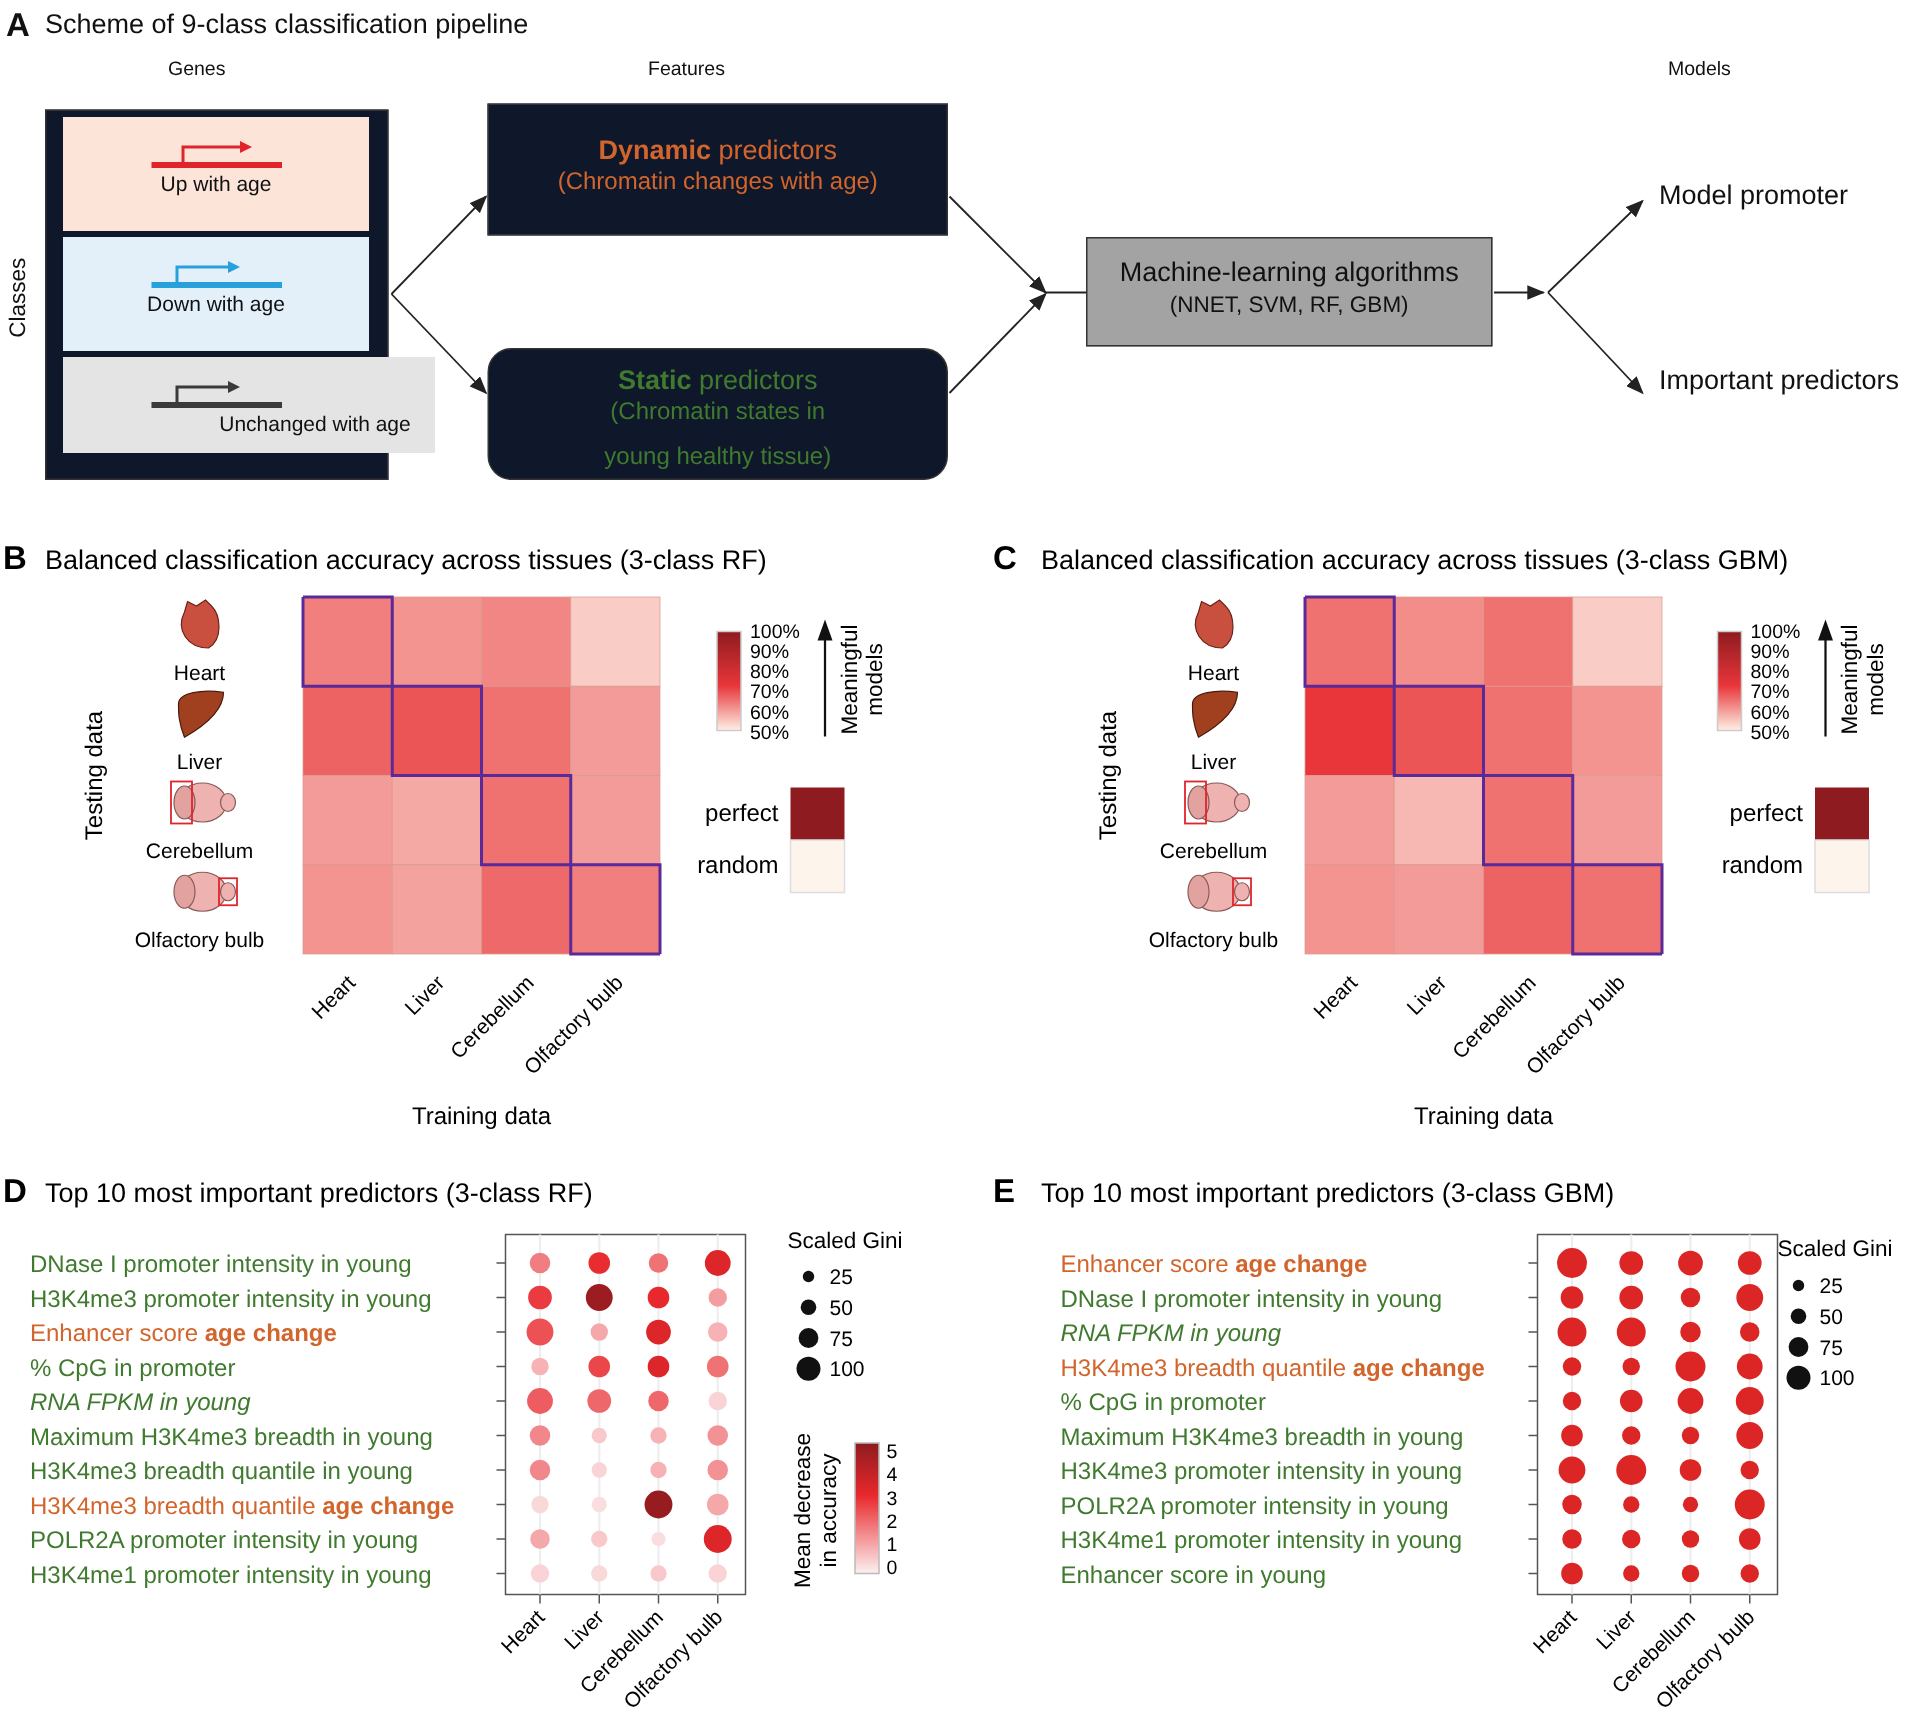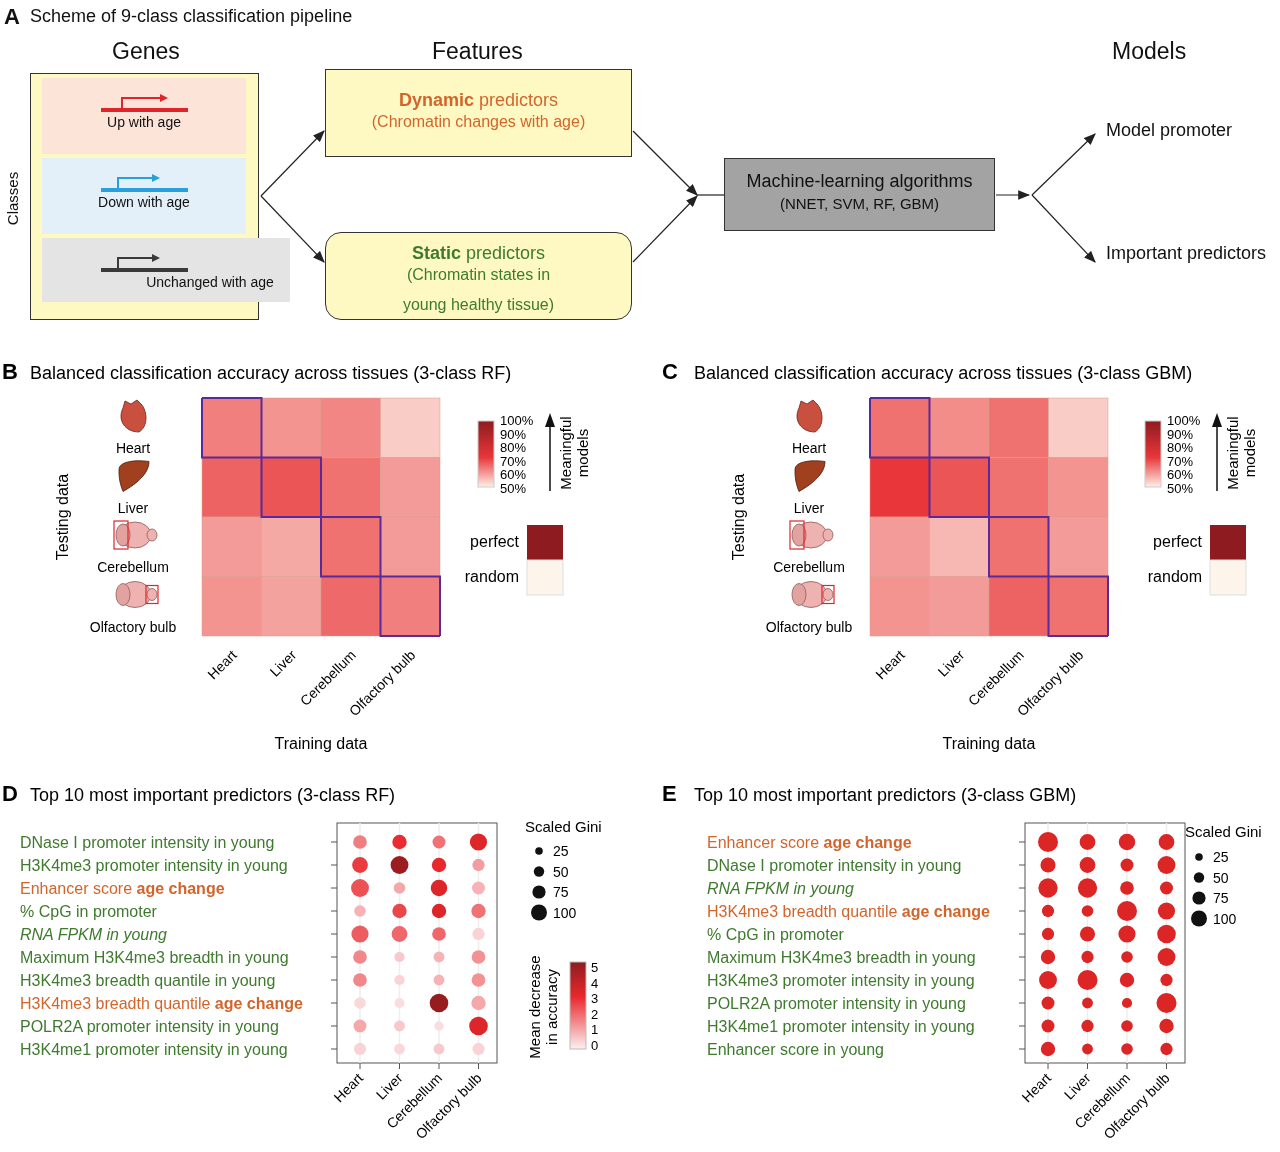--- a/index.html
+++ b/index.html
@@ -1,22 +1,22 @@
 <!DOCTYPE html>
 <html><head>
 <meta charset="utf-8">
 <style>
   html, body { margin:0; padding:0; background:#ffffff; }
   body { width:1280px; height:1152px; position:relative; overflow:hidden;
          font-family:"Liberation Sans", sans-serif; color:#111; }
   .abs { position:absolute; }
   .panel-letter { font-weight:bold; font-size:22px; }
   .panel-title { font-size:18px; }
-  .hdr { font-size:23px; }
-  .box { position:absolute; border:1.5px solid #333; background:#fef9c3; box-sizing:border-box; }
+  .hdr { font-size:13px; }
+  .box { position:absolute; border:1.5px solid #333; background:#0f172a; box-sizing:border-box; }
   .center-text { text-align:center; }
   .orange { color:#d2652c; }
   .green { color:#3f7a2e; }
   .cls-label { font-size:14px; text-align:center; width:100%; position:absolute; }
   svg text { font-family:"Liberation Sans", sans-serif; }
 </style>
 </head>
 <body>
 
 <div class="abs panel-letter" style="left:4px;top:4px;">A</div>

